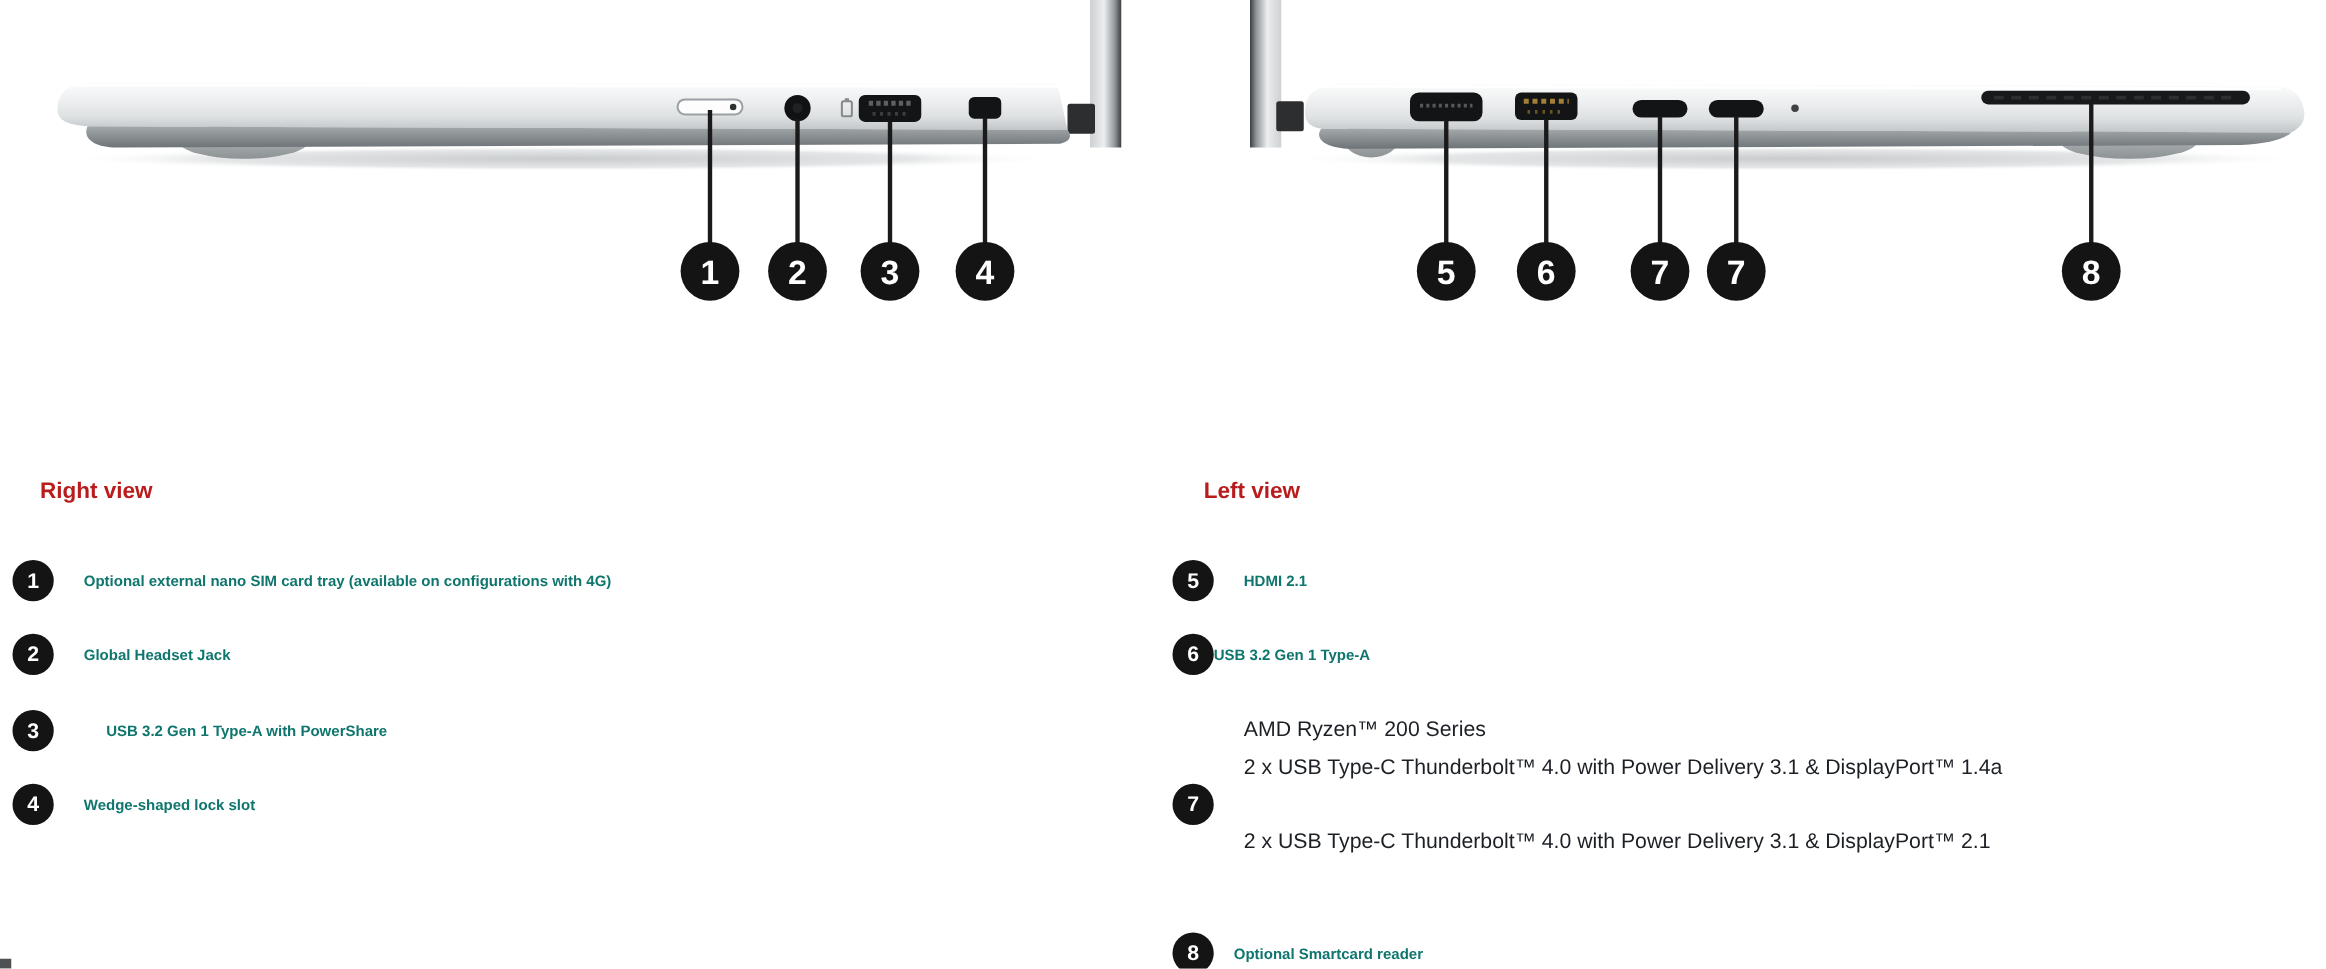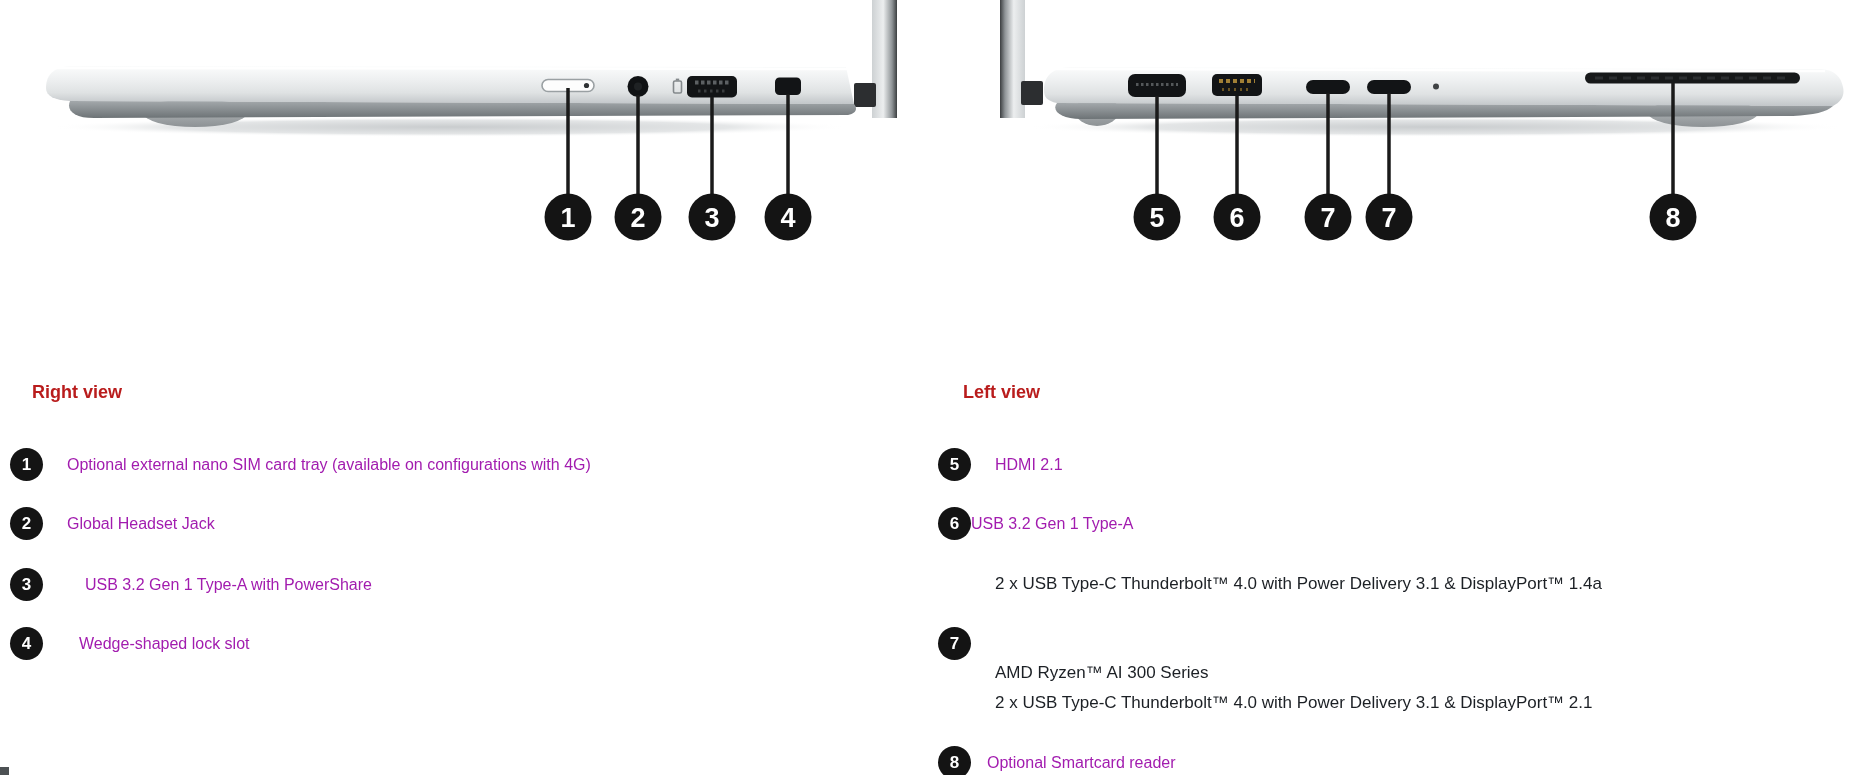--- a/index.html
+++ b/index.html
@@ -11,21 +11,21 @@
   .legend{position:absolute;top:0;left:0;width:100%;height:100%;pointer-events:none;}
   .legend h2{
     position:absolute;margin:0;font-size:18px;font-weight:700;color:#b91c1c;line-height:22px;
   }
   .legend-item{position:absolute;display:flex;align-items:center;}
   .badge{
     width:33px;height:33px;border-radius:50%;background:#141414;color:#ffffff;
     display:flex;align-items:center;justify-content:center;
     font-size:17px;font-weight:700;flex:0 0 33px;
   }
-  .item-text{font-size:16px;color:#a21caf;white-space:nowrap;}
+  .item-text{font-size:12px;color:#0f766e;white-space:nowrap;font-weight:bold;}
   .abs-badge{position:absolute;}
   .block-text{position:absolute;font-size:17px;color:#1c2025;white-space:nowrap;line-height:30px;}
   .corner-artifact{position:absolute;left:0;top:767px;width:9px;height:8px;background:#2e3236;opacity:.85;}
   svg text.callout-num{
     font-family:"Liberation Sans", sans-serif;font-size:27px;font-weight:700;fill:#ffffff;
   }
 </style>
 </head>
 <body>
 
@@ -215,42 +215,42 @@
     <div class="legend-item" style="left:10px;top:507px">
       <span class="badge">2</span>
       <span class="item-text" style="margin-left:24px">Global Headset Jack</span>
     </div>
     <div class="legend-item" style="left:10px;top:568px">
       <span class="badge">3</span>
       <span class="item-text" style="margin-left:42px">USB 3.2 Gen 1 Type-A with PowerShare</span>
     </div>
     <div class="legend-item" style="left:10px;top:627px">
       <span class="badge">4</span>
-      <span class="item-text" style="margin-left:36px">Wedge-shaped lock slot</span>
+      <span class="item-text" style="margin-left:24px">Wedge-shaped lock slot</span>
     </div>
   </section>
 
   <section class="legend">
     <h2 style="left:963px;top:381px">Left view</h2>
 
     <div class="legend-item" style="left:938px;top:448px">
       <span class="badge">5</span>
       <span class="item-text" style="margin-left:24px">HDMI 2.1</span>
     </div>
     <div class="legend-item" style="left:938px;top:507px">
       <span class="badge">6</span>
       <span class="item-text" style="">USB 3.2 Gen 1 Type-A</span>
     </div>
 
     <span class="badge abs-badge" style="left:938px;top:627px">7</span>
     <div class="block-text" style="left:995px;top:569px">
+      <div>AMD Ryzen™ 200 Series</div>
       <div>2 x USB Type-C Thunderbolt™ 4.0 with Power Delivery 3.1 &amp; DisplayPort™ 1.4a</div>
     </div>
     <div class="block-text" style="left:995px;top:658px">
-      <div>AMD Ryzen™ AI 300 Series</div>
       <div>2 x USB Type-C Thunderbolt™ 4.0 with Power Delivery 3.1 &amp; DisplayPort™ 2.1</div>
     </div>
 
     <div class="legend-item" style="left:938px;top:746px">
       <span class="badge">8</span>
       <span class="item-text" style="margin-left:16px">Optional Smartcard reader</span>
     </div>
   </section>
 
   <div class="corner-artifact"></div>

